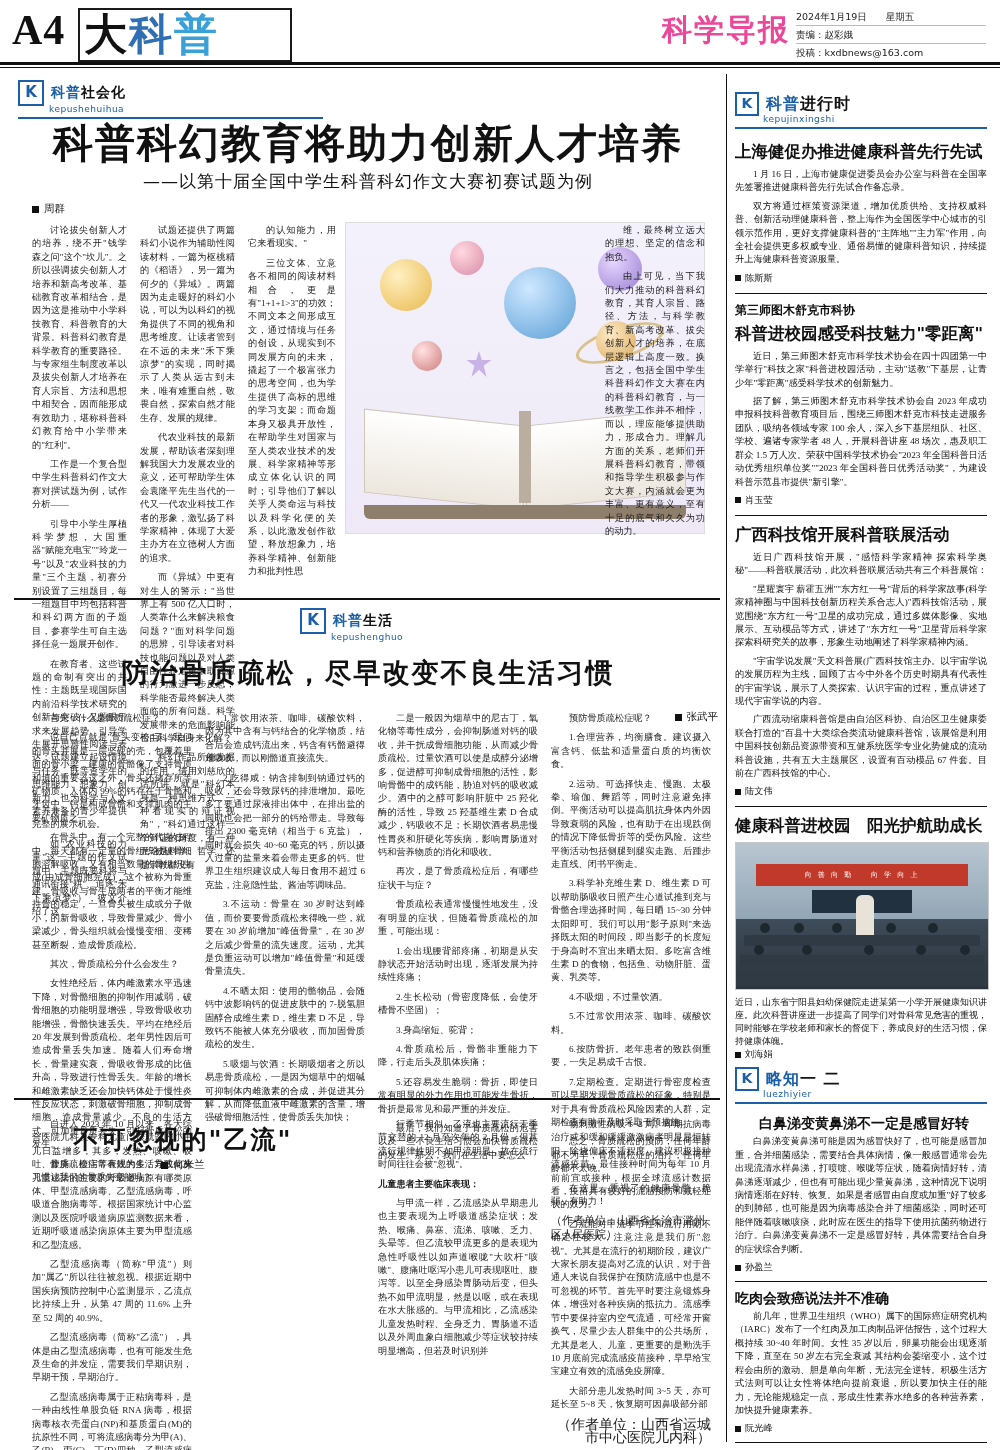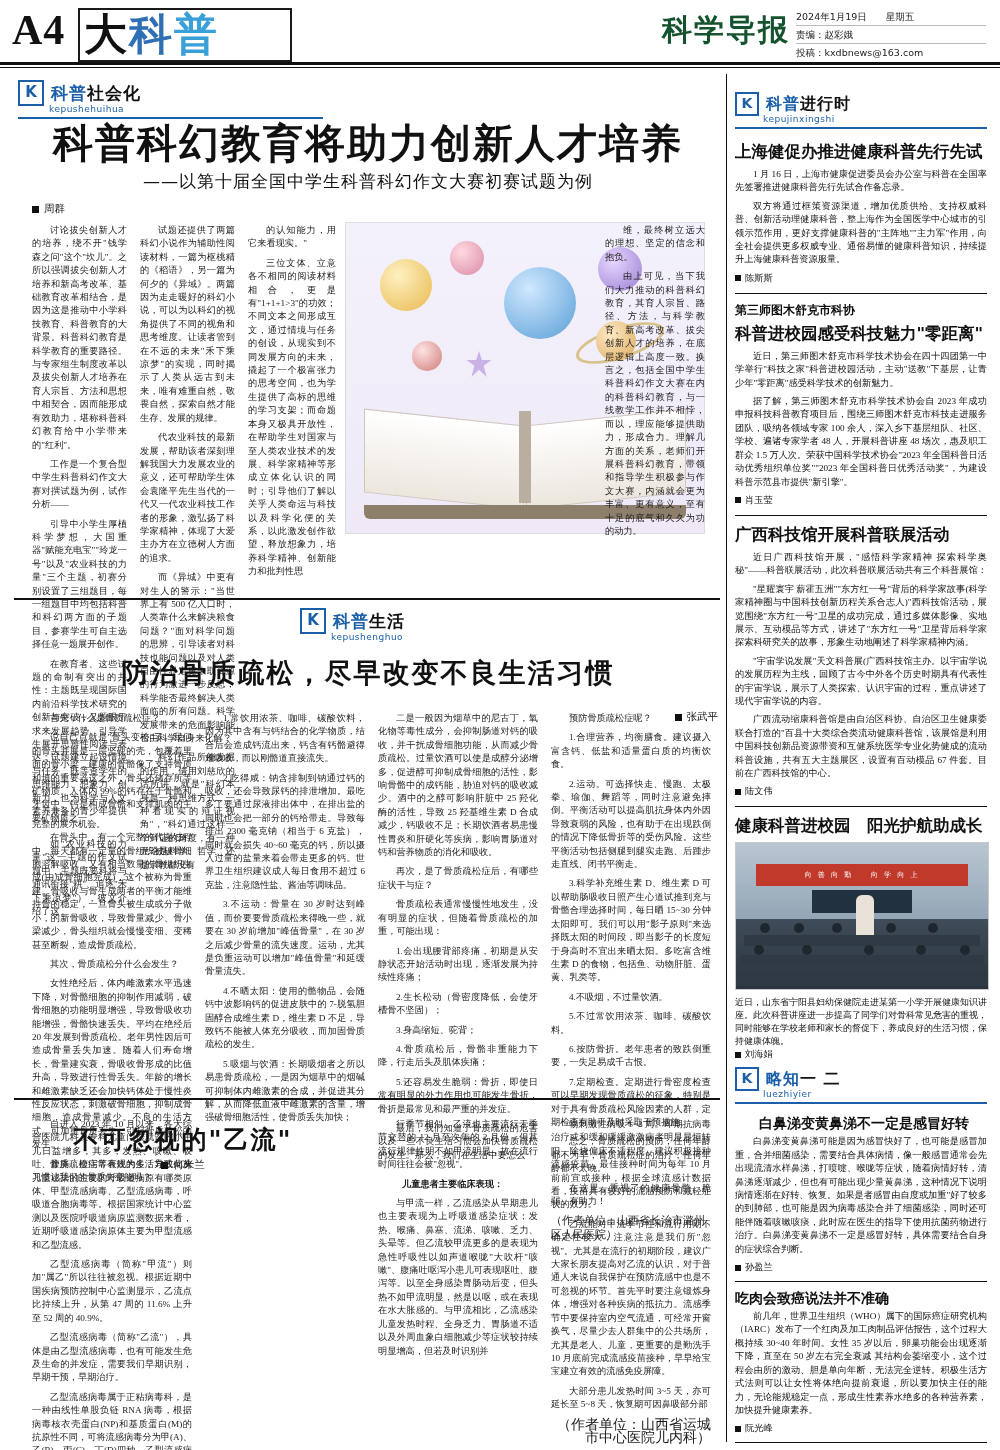--- a/index.html
+++ b/index.html
@@ -14,31 +14,31 @@
   .page{position:relative;width:1000px;height:1450px;}
 
   
   .masthead{position:absolute;left:0;top:0;width:1000px;height:64px;}
   .pagenum{position:absolute;left:12px;top:6px;font-size:42px;font-weight:700;letter-spacing:1px;font-family:"Liberation Serif",serif;}
   .logo-box{position:absolute;left:78px;top:8px;width:210px;height:50px;border:2px solid #1a1a1a;}
   .logo-text{position:absolute;left:84px;top:6px;font-size:43px;font-weight:700;letter-spacing:2px;font-family:"DejaVu Sans",sans-serif;}
   .logo-text .c1{color:#111;}
   .logo-text .c2{color:#2f6fb3;}
   .logo-text .c3{color:#39a0d8;}
-  .paper-name{position:absolute;right:210px;top:10px;font-size:30px;font-weight:700;color:#14532d;letter-spacing:2px;font-family:"DejaVu Sans",sans-serif;}
+  .paper-name{position:absolute;right:210px;top:10px;font-size:30px;font-weight:700;color:#ec4899;letter-spacing:2px;font-family:"DejaVu Sans",sans-serif;}
   .mast-meta{position:absolute;right:14px;top:8px;width:190px;font-size:9.5px;line-height:15px;color:#222;font-family:"DejaVu Sans",sans-serif;}
   .mast-meta div{border-bottom:1px solid #bbb;padding:1px 0;}
   .mast-meta div:last-child{border-bottom:none;}
   .mast-rule{position:absolute;left:0;top:62px;width:1000px;height:3px;background:#111;}
   .mast-rule2{position:absolute;left:0;top:67px;width:1000px;height:1px;background:#111;}
 
   
   .sec-head{position:absolute;}
   .sec-k{display:inline-block;width:22px;height:22px;border:2px solid #1a5fa8;color:#1a5fa8;font-weight:700;font-size:15px;text-align:center;line-height:21px;font-family:"DejaVu Sans",sans-serif;vertical-align:middle;}
-  .sec-cn{display:inline-block;margin-left:7px;font-size:17px;font-weight:700;color:#1a5fa8;letter-spacing:1px;vertical-align:middle;font-family:"DejaVu Sans",sans-serif;}
+  .sec-cn{display:inline-block;margin-left:7px;font-size:14px;font-weight:700;color:#1a5fa8;letter-spacing:1px;vertical-align:middle;font-family:"DejaVu Sans",sans-serif;}
   .sec-cn .alt{color:#111;}
   .sec-py{font-size:9px;color:#1a5fa8;font-family:"DejaVu Sans",sans-serif;letter-spacing:.5px;margin-left:31px;display:block;margin-top:-2px;}
   .sec-line{height:2px;background:#1a5fa8;margin-top:3px;}
 
   
   .art1-title{position:absolute;left:18px;top:116px;width:700px;text-align:center;font-size:40px;font-weight:700;letter-spacing:2px;font-family:"DejaVu Sans",sans-serif;}
   .art1-sub{position:absolute;left:18px;top:170px;width:700px;text-align:center;font-size:17px;letter-spacing:1px;font-family:"DejaVu Sans",sans-serif;}
   .byline{font-size:10.5px;font-family:"DejaVu Sans",sans-serif;color:#111;}
   .byline .sq{display:inline-block;width:7px;height:7px;background:#111;margin-right:5px;vertical-align:middle;}
 
@@ -216,21 +216,21 @@
   </div>
 
   <div class="col" style="left:32px;top:1118px;width:160px;">
     <p>自进入 2023 年 10 月以来，各大综合医院儿科及专科儿童门诊就诊的小患儿日益增多，其多，发热、咳嗽、吸吐、腹痛、腹泻等表现为多，导致此次儿童感染的主要的呼吸道病原有哪类原体、甲型流感病毒、乙型流感病毒，呼吸道合胞病毒等。根据国家统计中心监测以及医院呼吸道病原监测数据来看，近期呼吸道感染病原体主要为甲型流感和乙型流感。</p>
       <p>乙型流感病毒（简称"甲流"）则加"属乙"所以往往被忽视。根据近期中国疾病预防控制中心监测显示，乙流点比持续上升，从第 47 周的 11.6% 上升至 52 周的 40.9%。</p>
       <p>乙型流感病毒（简称"乙流"），具体是由乙型流感病毒，也有可能发生危及生命的并发症，需要我们早期识别，早期干预，早期治疗。</p>
       <p>乙型流感病毒属于正粘病毒科，是一种由线性单股负链 RNA 病毒，根据病毒核衣壳蛋白(NP)和基质蛋白(M)的抗原性不同，可将流感病毒分为甲(A)、乙(B)、丙(C)、丁(D)四种。乙型流感病毒根据病毒血凝素(HA)不同分为B/Victoria 系和 B/Yamagata 系。目前近几年流行的乙型流感病毒多为 B/Victoria 系。与甲型流感</p>
   </div>
   <div class="col" style="left:378px;top:1118px;width:160px;">
     <p>行季节相似，乙流也主要流行于季节交替的 12 月至次年的 2 月份，但其流行规律性明不如甲流明显，故在流行时间往往会被"忽视"。</p>
-    <p style="text-indent:0;font-weight:700;margin-left:24px;">儿童患者主要临床表现：</p>
+    <p style="text-indent:0;font-weight:700;">儿童患者主要临床表现：</p>
     <p>与甲流一样，乙流感染从早期患儿也主要表现为上呼吸道感染症状；发热、喉痛、鼻塞、流涕、咳嗽、乏力、头晕等。但乙流较甲流更多的是表现为急性呼吸性以如声道喉咙"大吹杆"咳嗽"、腹痛吐呕泻小患儿可表现呕吐、腹泻等。以至全身感染胃肠动后变，但头热不如甲流明显，然是以呕，或在表现在水大胀感的。与甲流相比，乙流感染儿童发热时程、全身乏力、胃肠道不适以及外周血象白细胞减少等症状较持续明显增高，但若及时识别并</p>
   </div>
   <div class="col" style="left:551px;top:1118px;width:160px;">
     <p>物刺激性病吸 1~2 周。即期抗病毒治疗或和缓和缓缓激激病者明显显恒转阳，除烧偏床不适程度。建议积极接种流感疫苗，最佳接种时间为每年 10 月前前宜或接种，根据全球流感计数据看，疫苗具有较好的流感预防和减轻症状的效力。</p>
       <p>乙流能对甲流季节性和流行用期不确定性较大，注意注意是我们所"忽视"。尤其是在流行的初期阶段，建议广大家长朋友提高对乙流的认识，对于普通人来说自我保护在预防流感中也是不可忽视的环节。首先平时要注意锻炼身体，增强对各种疾病的抵抗力。流感季节中要保持室内空气流通，可经常开窗换气，尽量少去人群集中的公共场所，尤其是老人、儿童，更重要的是勤洗手 10 月底前完成流感疫苗接种，早早给宝宝建立有效的流感免疫屏障。</p>
       <p>大部分患儿发热时间 3~5 天，亦可延长至 5~8 天，恢复期可因鼻吸部分部</p>
     <p style="text-align:right;text-indent:0;font-size:14px;">（作者单位：山西省运城市中心医院儿内科）</p>
   </div>
 
   <div class="vrule" style="left:726px;top:74px;height:1368px;"></div>

